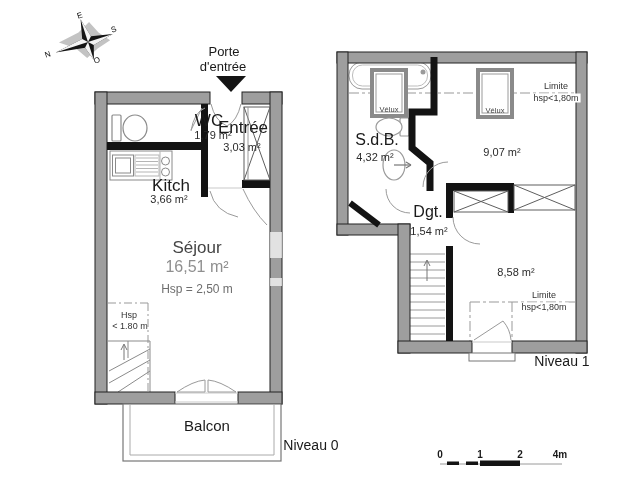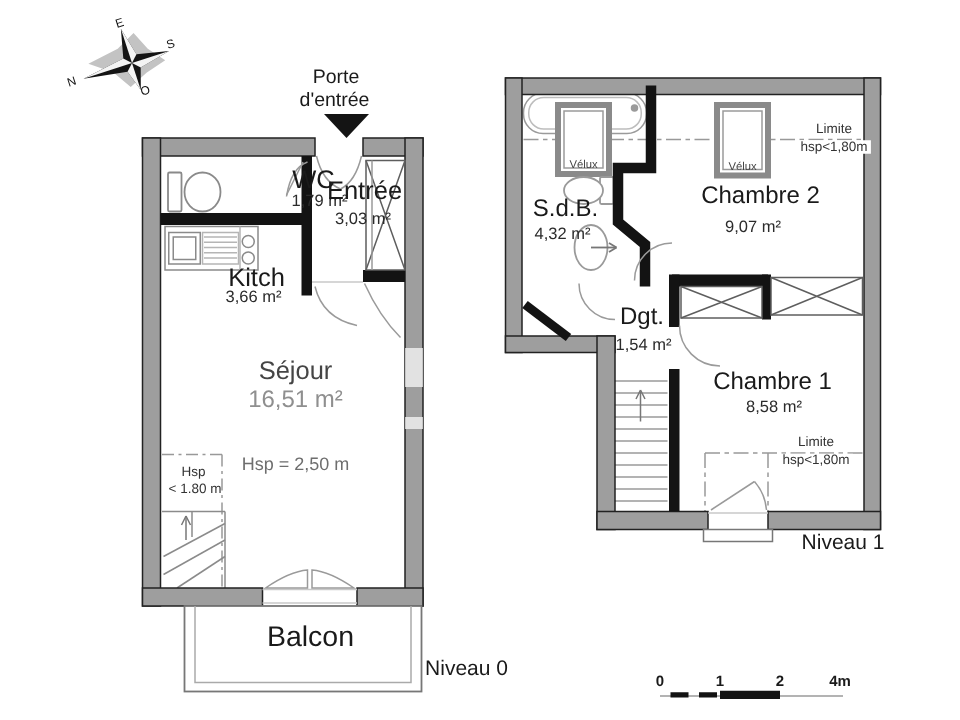--- a/index.html
+++ b/index.html
@@ -4,26 +4,26 @@
 <style>
   html,body{margin:0;padding:0;background:#fff;}
   #screen{position:relative;width:640px;height:480px;background:#ffffff;overflow:hidden;
           font-family:"Liberation Sans", sans-serif;}
   #plan-svg{position:absolute;left:0;top:0;}
   .lbl{position:absolute;transform:translate(-50%,-50%);white-space:nowrap;color:#1a1a1a;line-height:1;}
   .room-name{font-size:16px;}
   .room-name-big{font-size:17px;}
   .room-area{font-size:11px;color:#2b2b2b;}
   .muted{color:#8f8f8f;}
-  .muted2{color:#6e6e6e;margin-top:20px;}
+  .muted2{color:#6e6e6e;}
   .sejour-name{color:#454545;}
   .tiny{font-size:9px;color:#333;}
   .velux{font-size:7.5px;color:#444;}
   .level-label{font-size:14px;}
-  .balcon-label{font-size:19px;text-align:center;}
+  .balcon-label{font-size:15px;text-align:center;}
   .porte-label{font-size:13px;text-align:center;}
   .scale-num{font-size:10px;font-weight:700;}
   .compass-letter{font-size:8px;color:#111;transform:translate(-50%,-50%) rotate(-18deg);}
 </style>
 </head>
 <body>
 
 <div id="screen">
 
 <svg id="plan-svg" width="640" height="480" viewBox="0 0 640 480">
@@ -244,25 +244,23 @@
 <div class="lbl room-name-big sejour-name" style="left:197px;top:247px">Séjour</div>
 <div class="lbl room-area muted" style="left:197px;top:267px;font-size:16px">16,51 m²</div>
 <div class="lbl room-area muted2" style="left:197px;top:289px;font-size:12px">Hsp = 2,50 m</div>
 <div class="lbl tiny" style="left:129px;top:315px">Hsp</div>
 <div class="lbl tiny" style="left:130px;top:326px">&lt; 1.80 m</div>
 <div class="lbl balcon-label" style="left:207px;top:425px">Balcon</div>
 <div class="lbl level-label" style="left:311px;top:445px">Niveau 0</div>
 
 <div class="lbl room-name" style="left:377px;top:140px">S.d.B.</div>
 <div class="lbl room-area" style="left:375px;top:157px">4,32 m²</div>
-<div class="lbl room-name" style="left:507px;top:131px">Chambre 2</div>
 <div class="lbl room-area" style="left:502px;top:152px">9,07 m²</div>
 <div class="lbl room-name" style="left:428px;top:212px">Dgt.</div>
 <div class="lbl room-area" style="left:429px;top:231px">1,54 m²</div>
-<div class="lbl room-name" style="left:515px;top:255px">Chambre 1</div>
 <div class="lbl room-area" style="left:516px;top:272px">8,58 m²</div>
 <div class="lbl velux" style="left:389px;top:110px">Vélux</div>
 <div class="lbl velux" style="left:495px;top:111px">Vélux</div>
 <div class="lbl tiny" style="left:556px;top:86px;background:#fff;padding:0 2px">Limite</div>
 <div class="lbl tiny" style="left:556px;top:98px;background:#fff;padding:0 2px">hsp&lt;1,80m</div>
 <div class="lbl tiny" style="left:544px;top:295px;background:#fff;padding:0 2px">Limite</div>
 <div class="lbl tiny" style="left:544px;top:307px;background:#fff;padding:0 2px">hsp&lt;1,80m</div>
 <div class="lbl level-label" style="left:562px;top:361px">Niveau 1</div>
 
 <div class="lbl scale-num" style="left:440px;top:455px">0</div>

